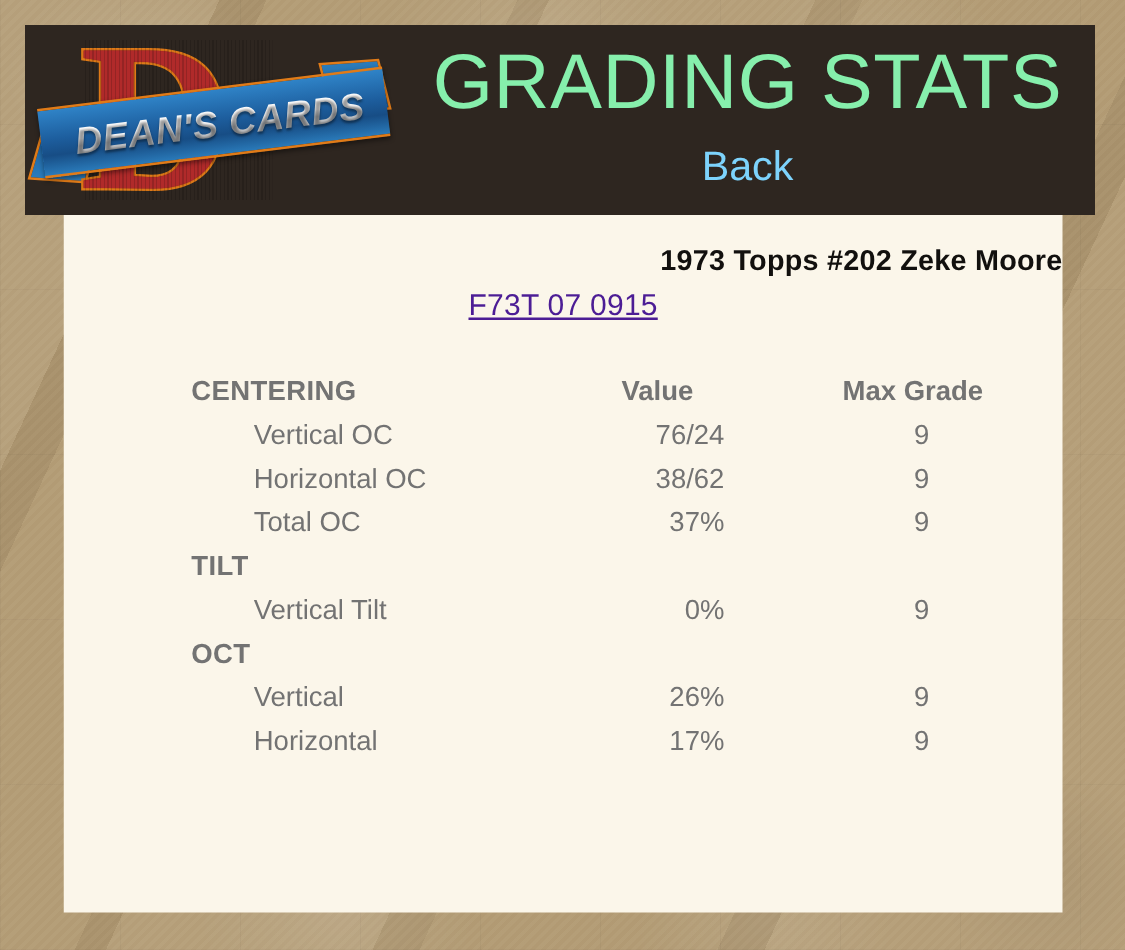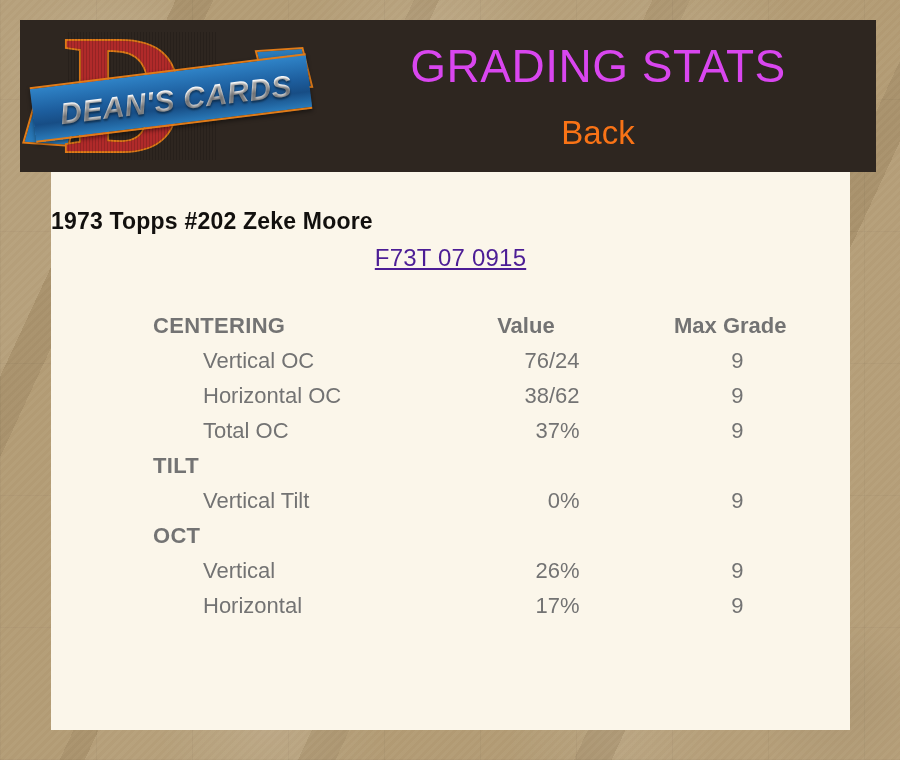--- a/index.html
+++ b/index.html
@@ -129,47 +129,47 @@
   #header-titles {
     position: absolute;
     left: 300px; top: 0;
     width: 556px; height: 152px;
     display: flex;
     flex-direction: column;
     align-items: center;
     justify-content: center;
   }
   #header-titles .main-title {
-    font-size: 46px;
+    font-size: 62px;
     font-weight: normal;
-    color: #d946ef;
+    color: #86efac;
     letter-spacing: .5px;
     line-height: 54px;
     text-align: right;
   }
   #header-titles .sub-title {
     font-size: 33px;
     font-weight: normal;
-    color: #f97316;
+    color: #7dd3fc;
     line-height: 40px;
     margin-top: 20px;
   }
 
   
   #content-panel {
     position: absolute;
     left: 51px; top: 172px;
     width: 799px; height: 558px;
     background: #fbf6ea;
     z-index: 2;
   }
 
   #card-title {
-    margin-top: 36px;
-    text-align: left;
+    margin-top: 23px;
+    text-align: right;
     font-size: 23px;
     font-weight: bold;
     color: #12100e;
     letter-spacing: .2px;
   }
   #card-serial {
     margin-top: 9px;
     text-align: center;
     font-size: 24px;
     font-weight: normal;

